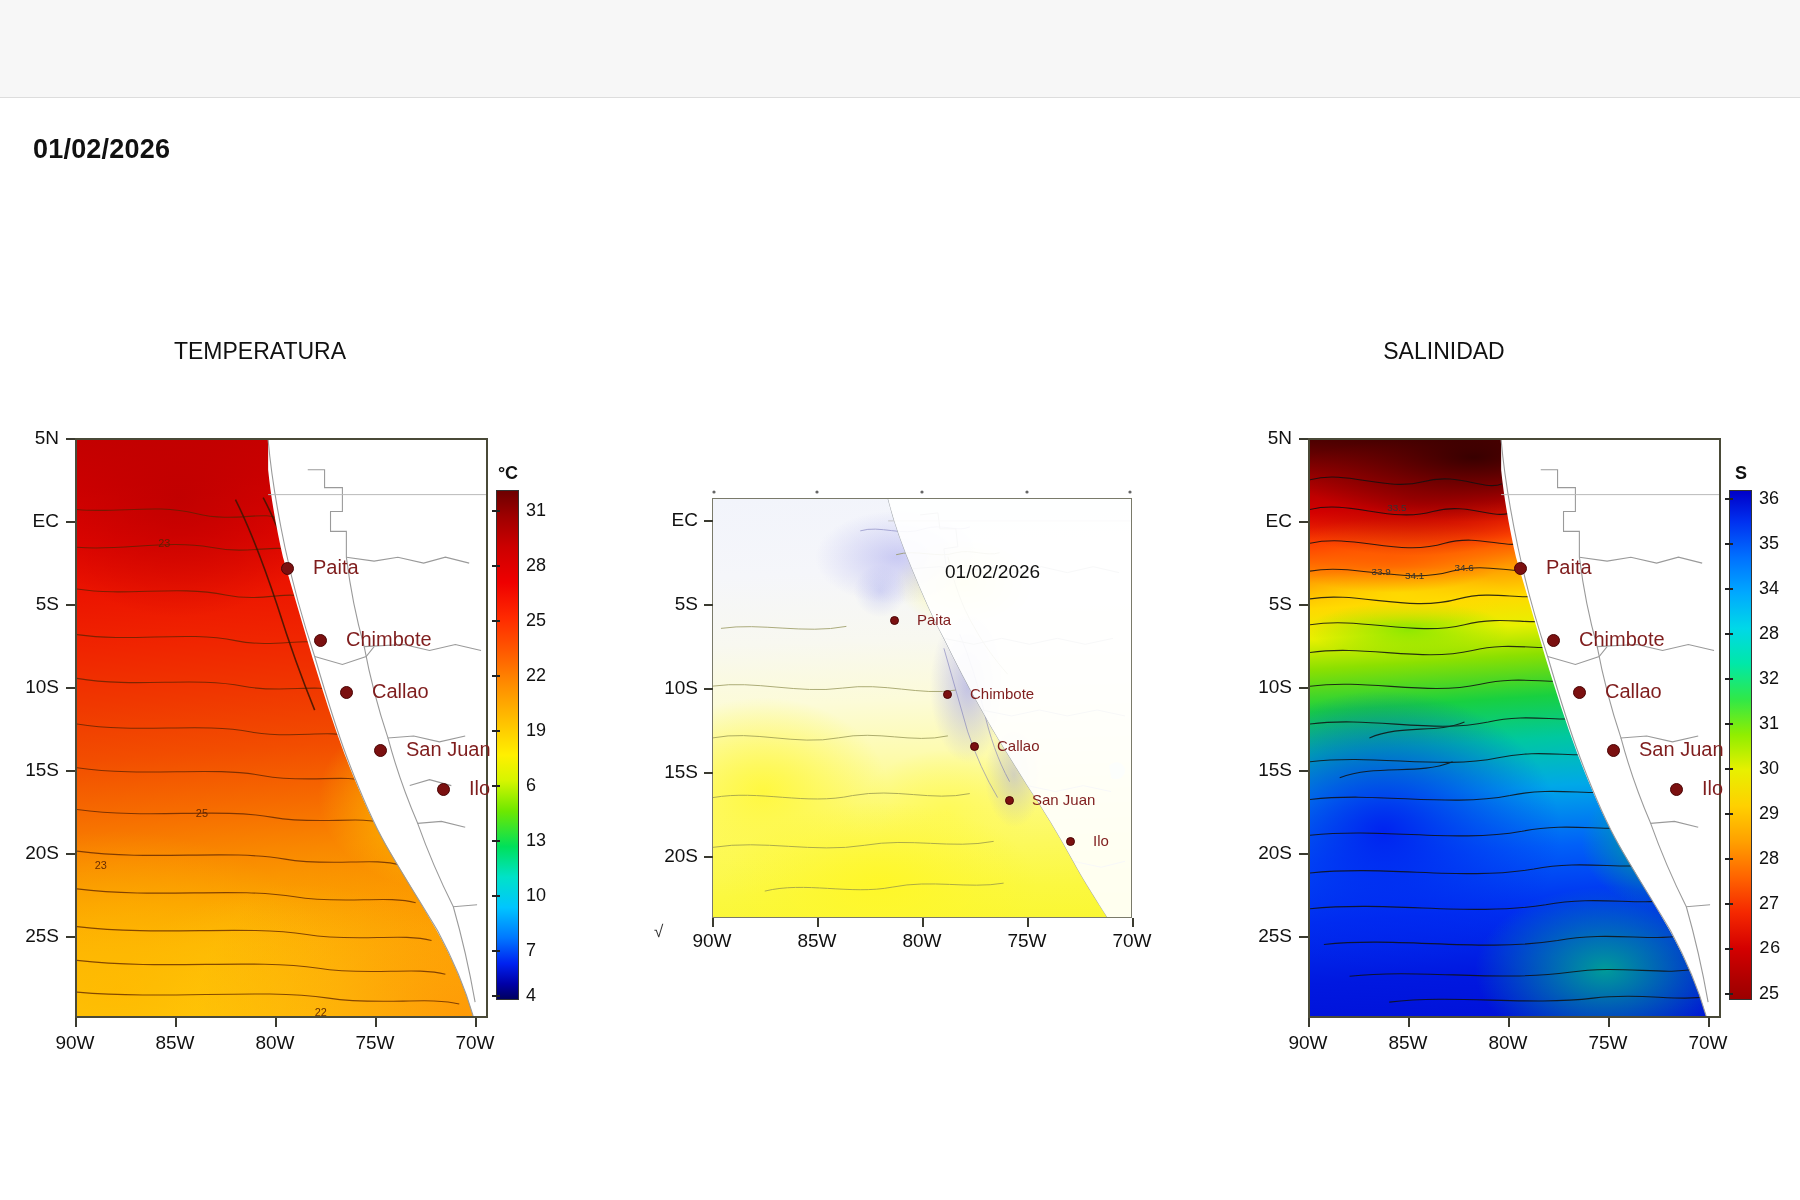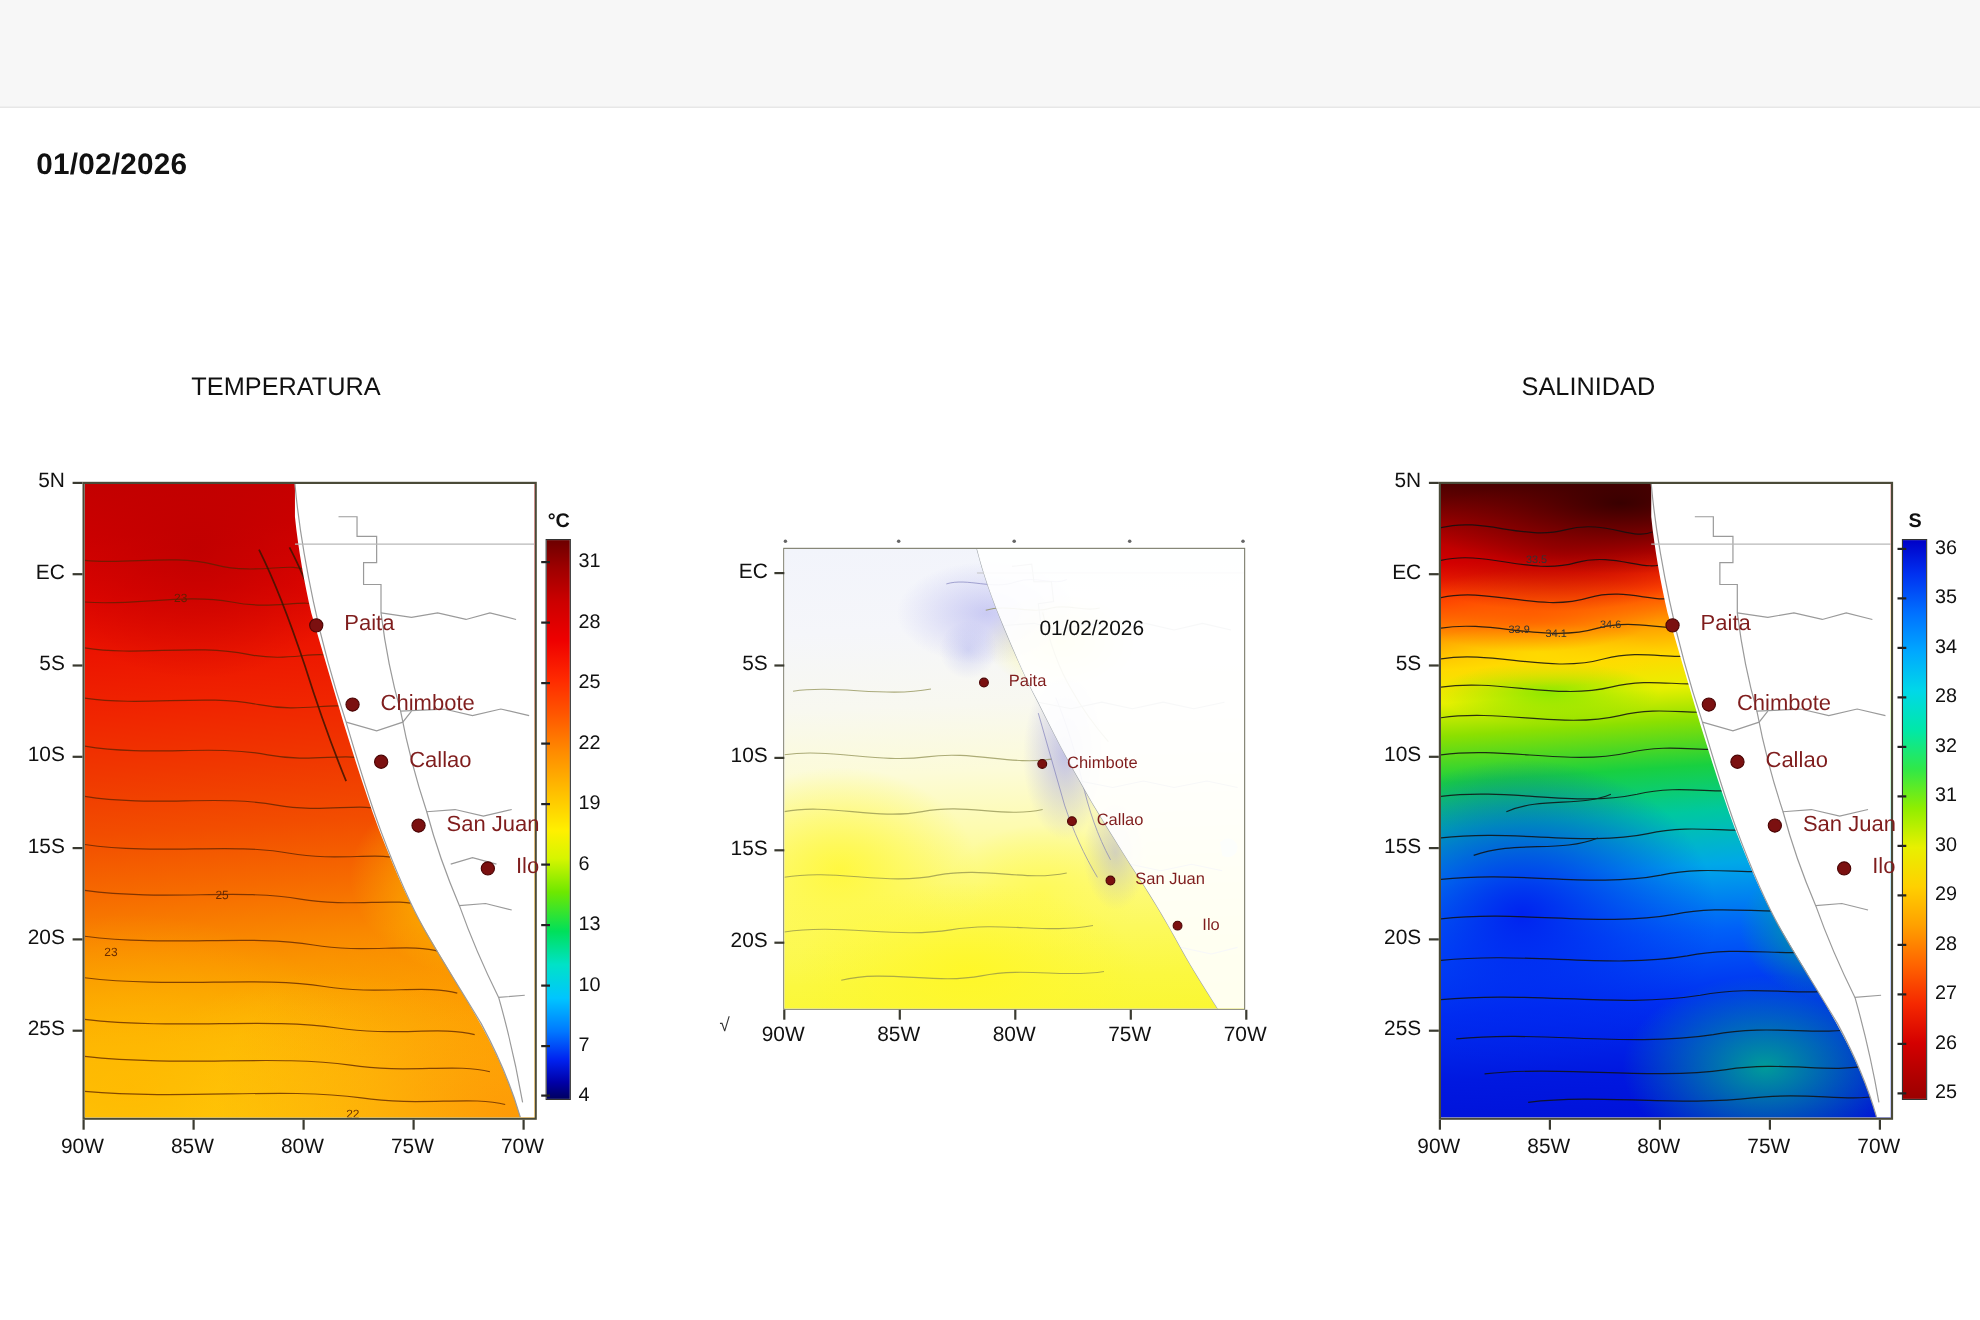--- a/index.html
+++ b/index.html
@@ -492,18 +492,18 @@
     <div class="cblabel" style="left:30px; top:233px;">31</div>
     <div class="cbtick" style="left:-4px; top:278px;"></div>
     <div class="cblabel" style="left:30px; top:278px;">30</div>
     <div class="cbtick" style="left:-4px; top:323px;"></div>
     <div class="cblabel" style="left:30px; top:323px;">29</div>
     <div class="cbtick" style="left:-4px; top:368px;"></div>
     <div class="cblabel" style="left:30px; top:368px;">28</div>
     <div class="cbtick" style="left:-4px; top:413px;"></div>
     <div class="cblabel" style="left:30px; top:413px;">27</div>
     <div class="cbtick" style="left:-4px; top:458px;"></div>
-    <div class="cblabel" style="left:30px; top:458px;">26</div>
+    <div class="cblabel" style="left:30px; top:458px;font-family:Liberation Mono, monospace;">26</div>
     <div class="cbtick" style="left:-4px; top:503px;"></div>
     <div class="cblabel" style="left:30px; top:503px;">25</div>
   </div>
 
 </div>
 
 </body></html>

